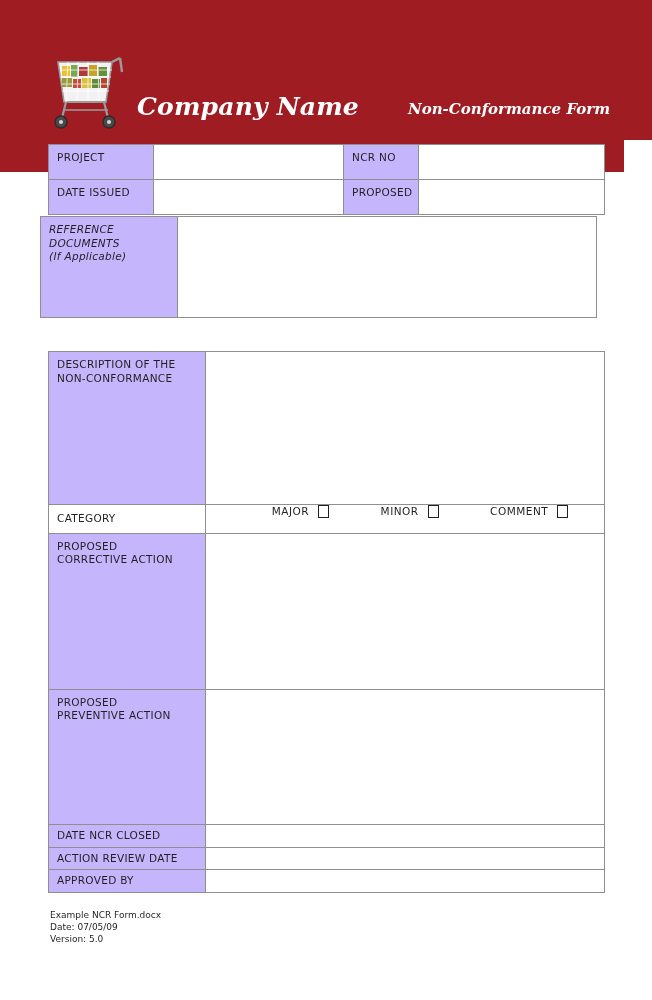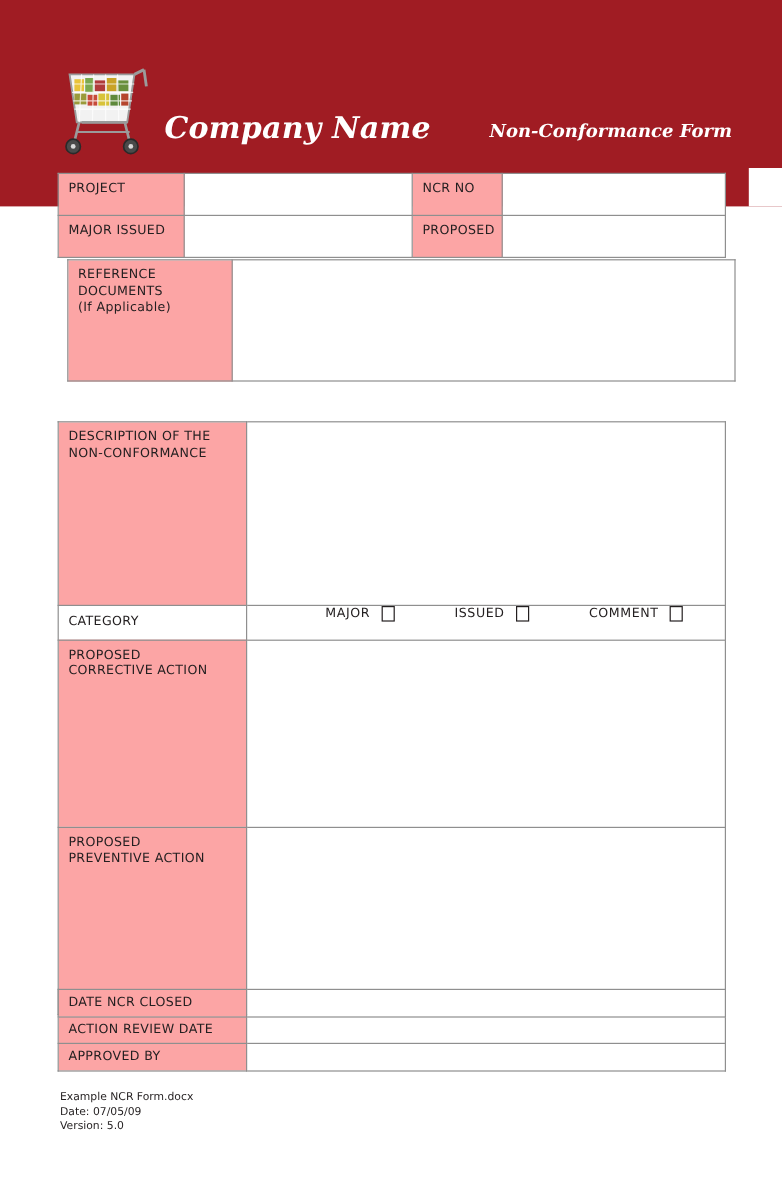--- a/index.html
+++ b/index.html
@@ -84,35 +84,35 @@
   .tbl td {
     border: 1px solid #8f8f8f;
     vertical-align: top;
     padding: 6px 8px;
     font-size: 10.5px;
     color: #231f20;
     letter-spacing: 0.3px;
     line-height: 1.3;
   }
   .lbl {
-    background: #fca5a5;
+    background: #c4b5fd;
     font-size: 10.5px;
     color: #231f20;
     letter-spacing: 0.4px;
     white-space: pre-line;
   }
   .val {
     background: #ffffff;
   }
 
   
   #top-table { left: 48px; top: 144px; width: 556px; }
 
   
-  #ref-table { left: 56px; top: 216px; width: 556px; }
+  #ref-table { left: 40px; top: 216px; width: 556px; font-style: italic; }
 
   
   #main-table { left: 48px; top: 351px; width: 556px; }
 
   .category-row td {
     padding-top: 7px;
     padding-bottom: 7px;
   }
   .category-options {
     display: flex;
@@ -222,21 +222,21 @@
         <col style="width:186px">
     </colgroup>
     <tbody>
       <tr>
         <td class="lbl">PROJECT</td>
         <td class="val" style="height:22px"></td>
         <td class="lbl">NCR NO</td>
         <td class="val"></td>
       </tr>
       <tr>
-        <td class="lbl">MAJOR ISSUED</td>
+        <td class="lbl">DATE ISSUED</td>
         <td class="val" style="height:22px"></td>
         <td class="lbl">PROPOSED</td>
         <td class="val"></td>
       </tr>
     </tbody>
   </table>
 
   <table class="tbl" id="ref-table">
     <colgroup>
         <col style="width:137px">
@@ -265,21 +265,21 @@
       </tr>
       <tr class="category-row">
         <td class="val">CATEGORY</td>
         <td class="val" style="padding:0">
           <div class="category-options">
             <span class="opt">
               <span>MAJOR</span>
               <span class="box"></span>
             </span>
             <span class="opt">
-              <span>ISSUED</span>
+              <span>MINOR</span>
               <span class="box"></span>
             </span>
             <span class="opt">
               <span>COMMENT</span>
               <span class="box"></span>
             </span>
           </div>
         </td>
       </tr>
       <tr>

